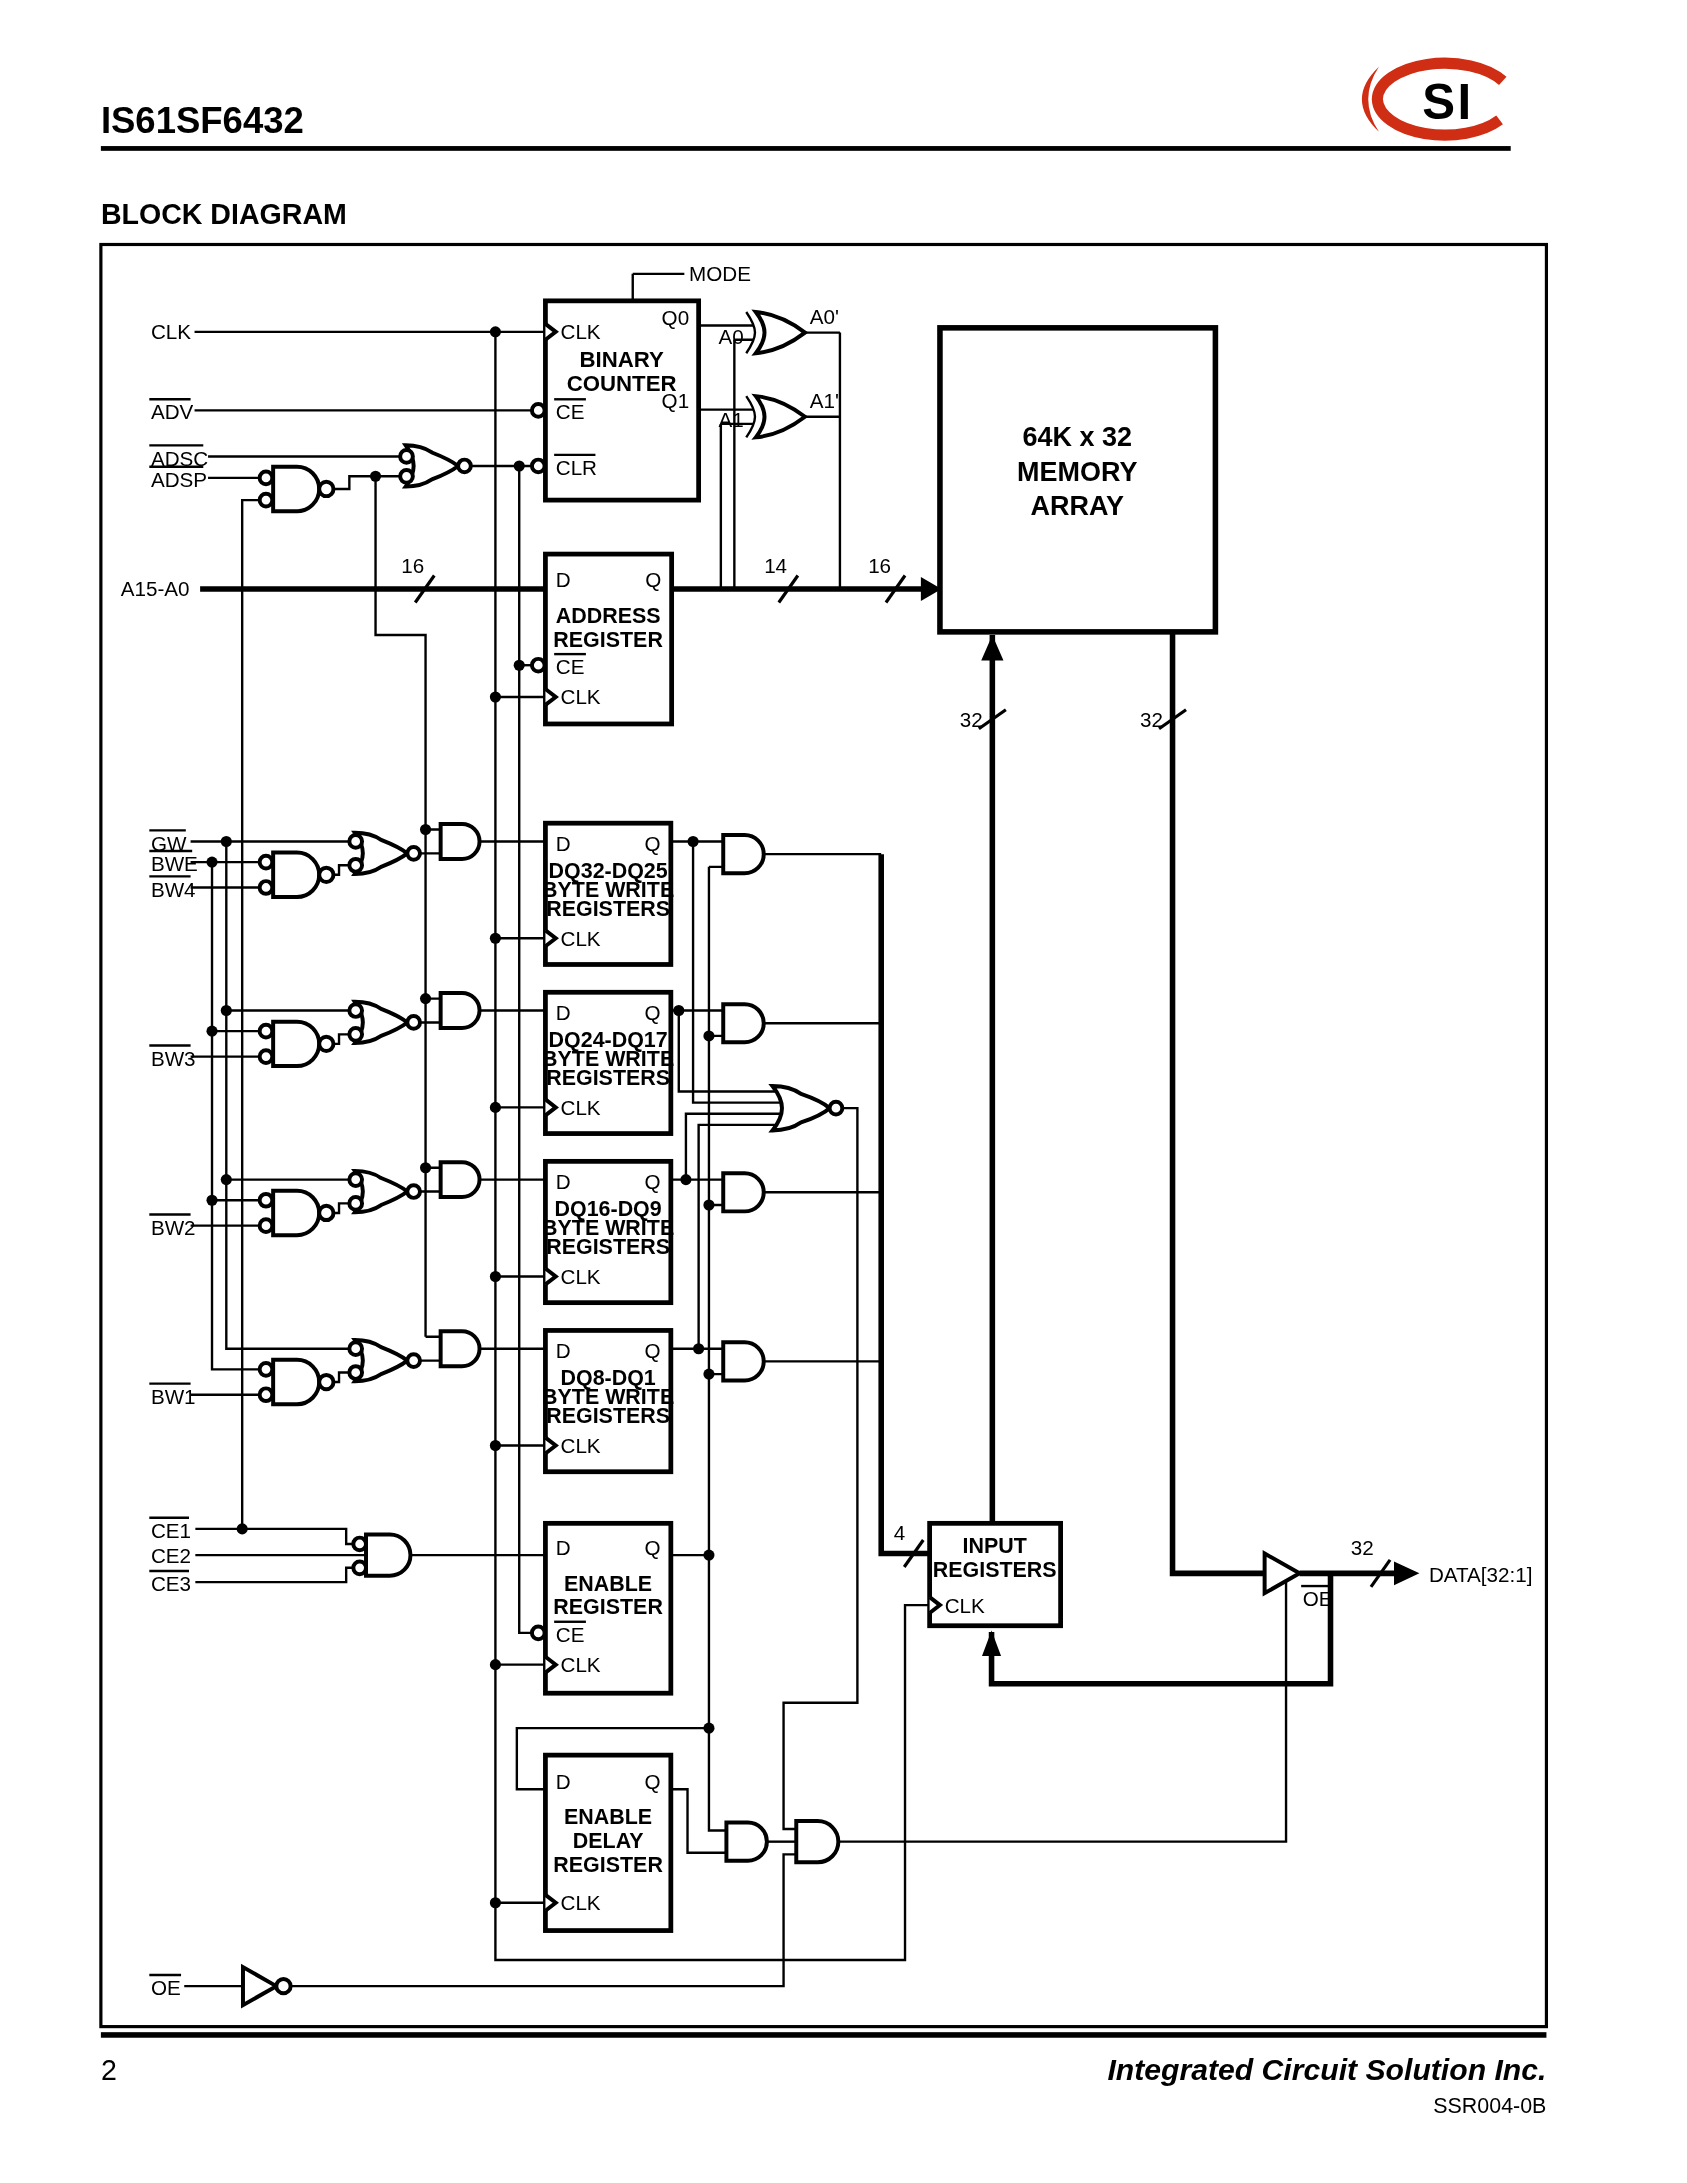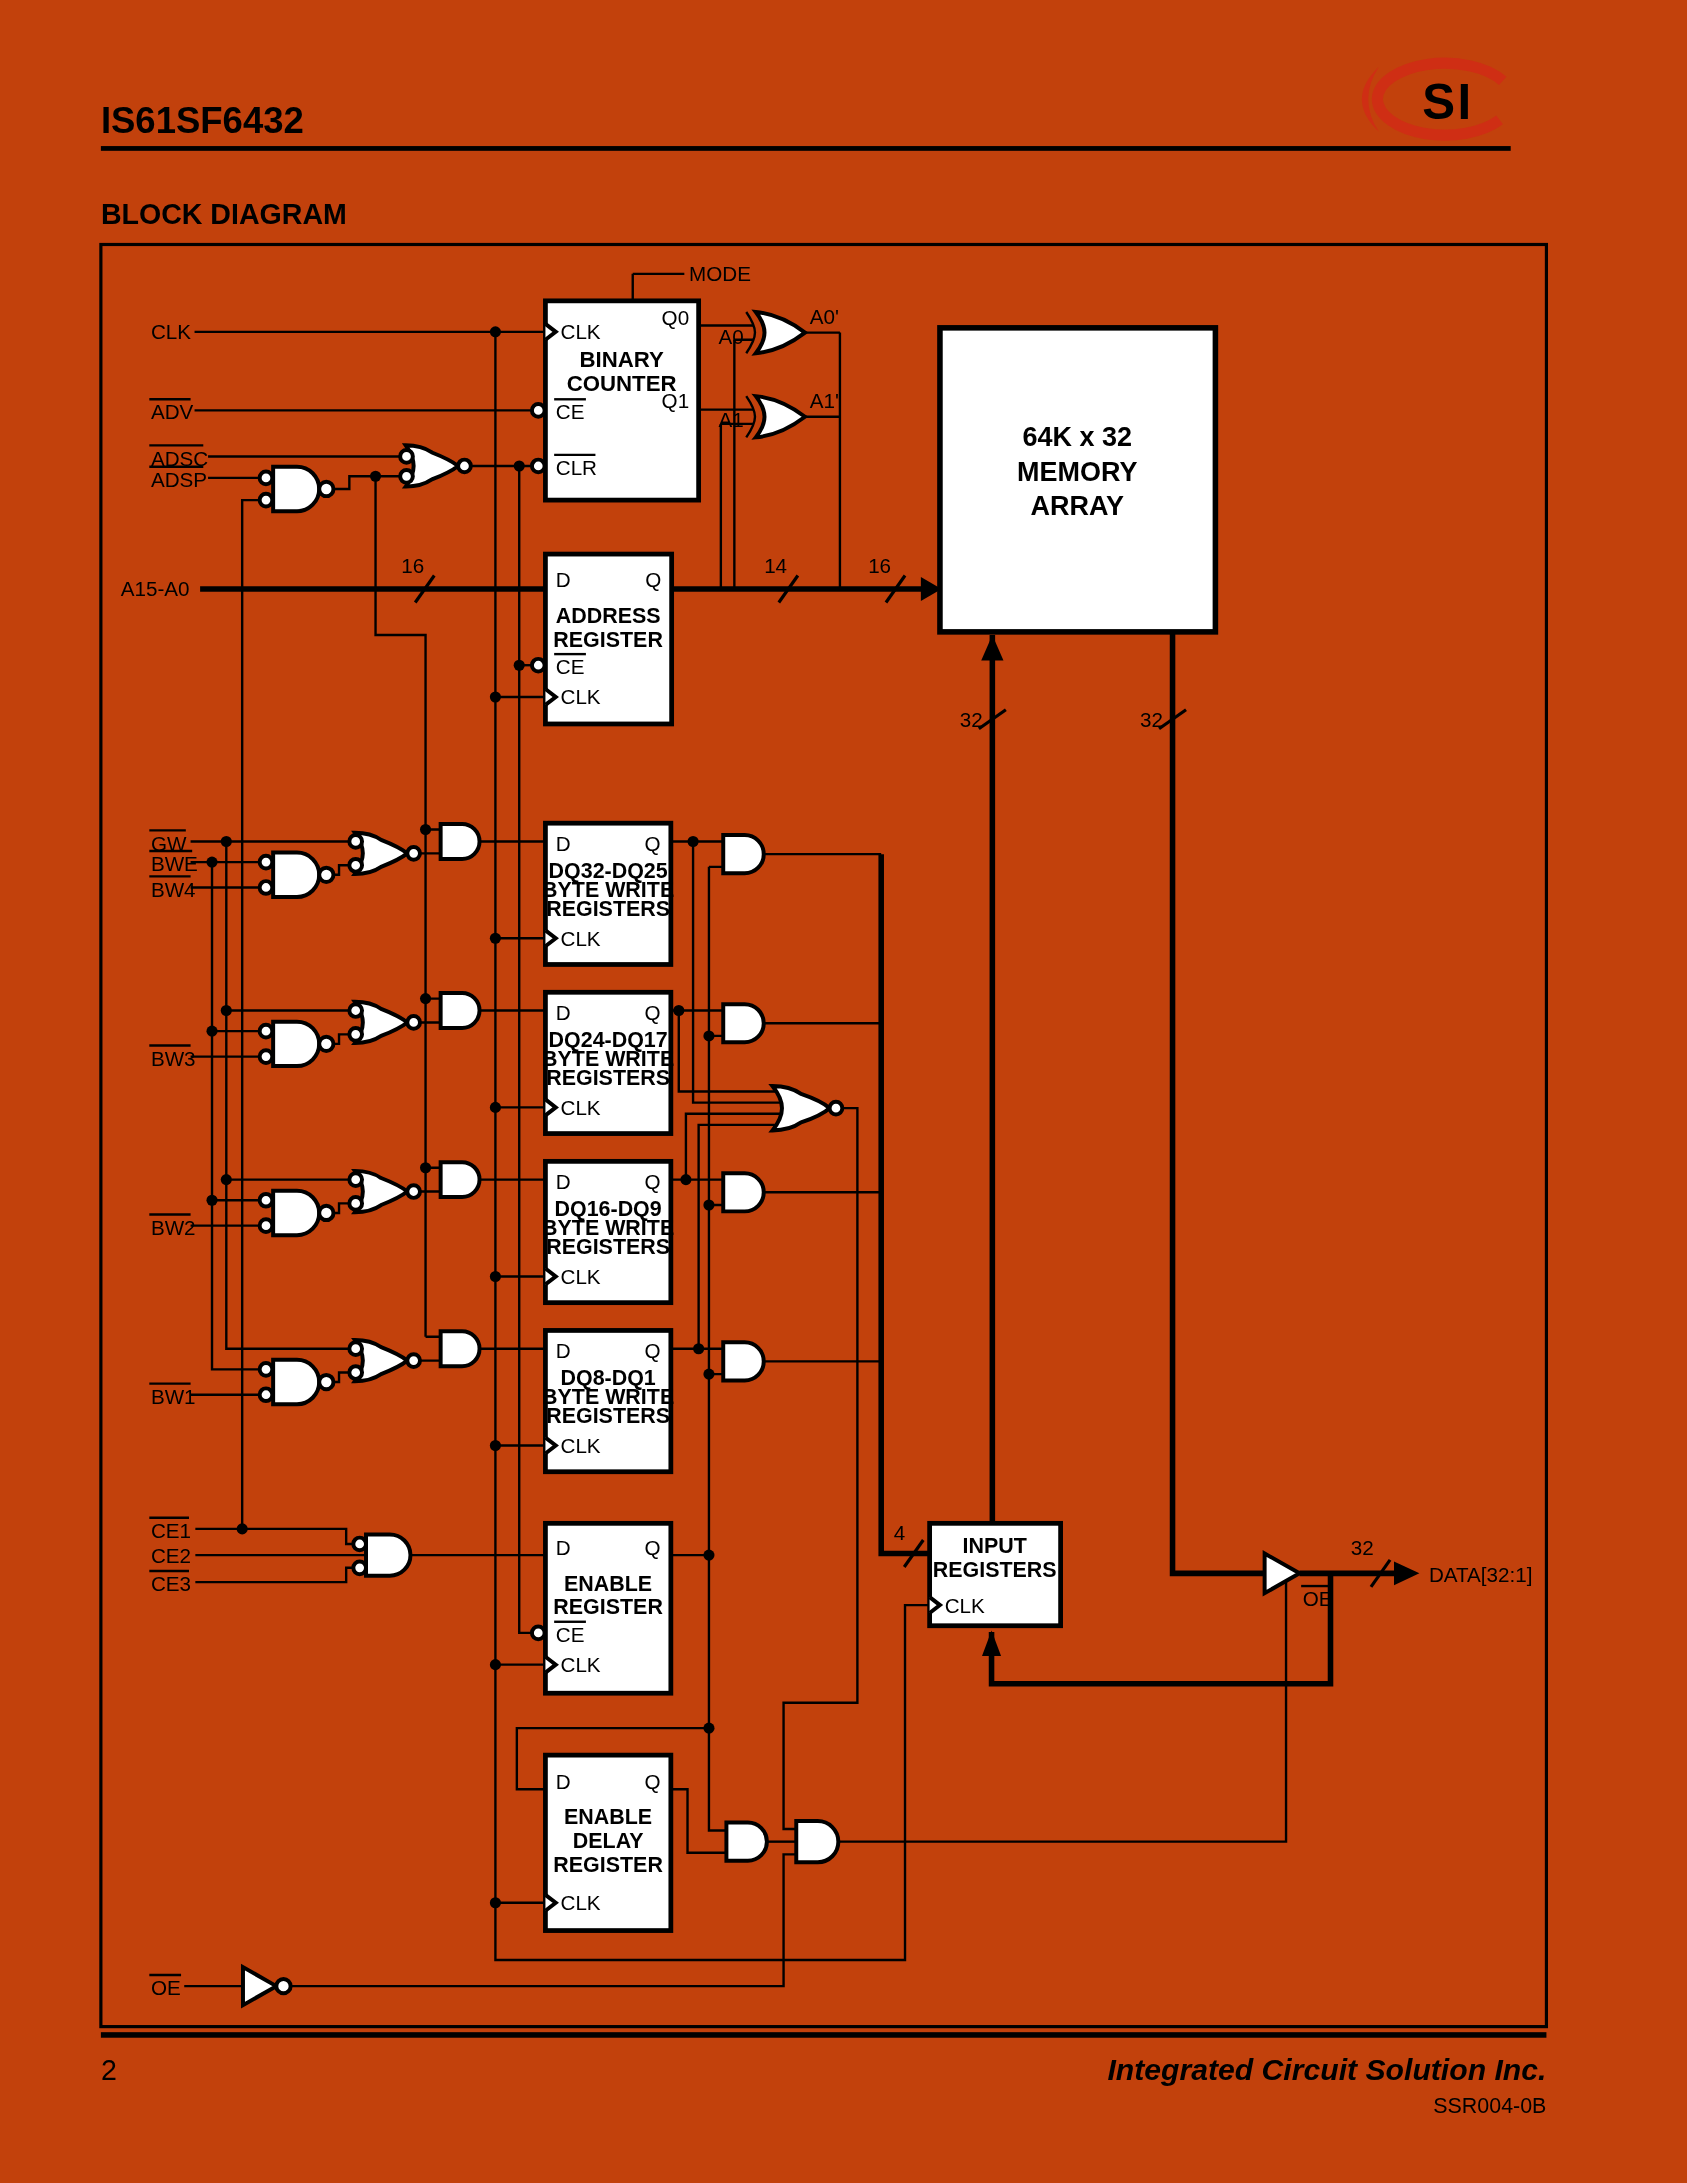--- a/index.html
+++ b/index.html
@@ -1,16 +1,16 @@
 <!DOCTYPE html>
 <html style="font-size:12.7px"><head>
 <meta charset="utf-8">
 <style>
   html,body{margin:0;padding:0;background:#888;}
-  #page{position:relative;width:1687px;height:2183px;background:#c2410c;margin:0 auto;
+  #page{position:relative;width:1687px;height:2183px;background:#ffffff;margin:0 auto;
         font-family:"Liberation Sans",sans-serif;}
   svg{position:absolute;left:0;top:0;}
   svg text{fill:#000;font-family:"Liberation Sans",sans-serif;}
   .c{dominant-baseline:central;}
   .mid{text-anchor:middle;} .end{text-anchor:end;}
   .s{font-size:26px;}                 
   .bt{font-size:27px;font-weight:bold;} 
   .ct{font-size:28px;font-weight:bold;}
   .mt{font-size:34px;font-weight:bold;}
   .num{font-size:26px;}

